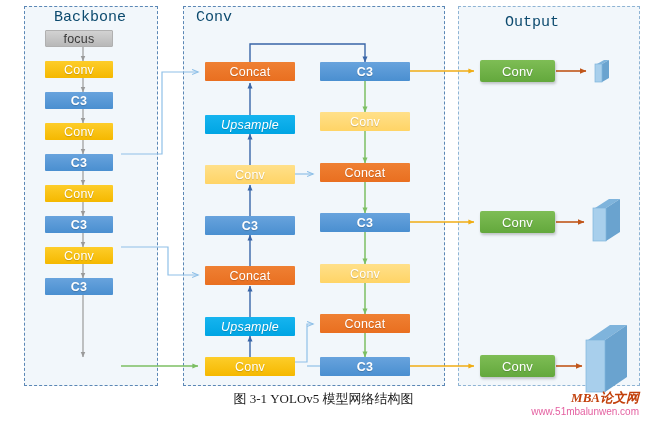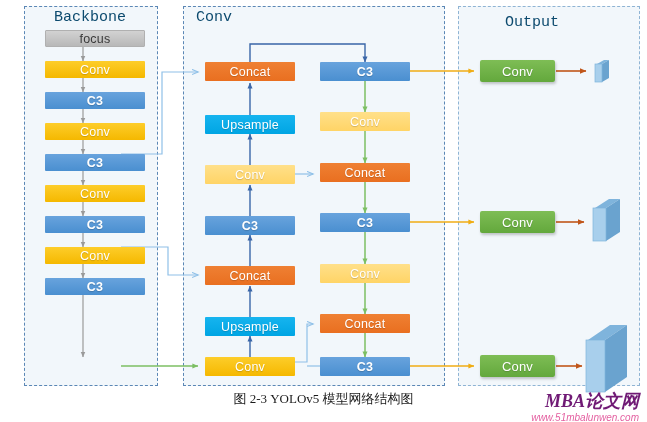--- a/index.html
+++ b/index.html
@@ -25,50 +25,50 @@
   .t-output{left:505px;top:14px;}
 
   
   .blk{
     position:absolute;display:flex;align-items:center;justify-content:center;
     color:#ffffff;font-size:12.5px;letter-spacing:.2px;
     border-radius:1px;box-sizing:border-box;
     text-shadow:0 1px 1px rgba(0,0,0,.18);
   }
   
-  .bb{left:45px;width:100px;height:17px;}
+  .bb{left:45px;width:68px;height:17px;}
   .nk-l{left:205px;width:90px;height:19px;}
   .nk-r{left:320px;width:90px;height:19px;}
   .out{left:480px;width:75px;height:22px;}
 
   
   .c-focus{background:linear-gradient(#d2d2d2,#b8b8b8);color:#3a3a3a;text-shadow:none;
            border:1px solid #b0b0b0;}
   .c-conv{background:linear-gradient(#fdcd2a,#f5b800);}
   .c-conv-l{background:linear-gradient(#ffe08a,#ffd466);}
   .c-c3{background:linear-gradient(#68a3dd,#4a8fd0);font-weight:bold;}
   .c-sppf{background:linear-gradient(#4a78c8,#3c66b4);}
   .c-concat{background:linear-gradient(#ef8033,#e96f20);}
-  .c-ups{background:linear-gradient(#16b4ef,#00a5e3);}
+  .c-ups{background:linear-gradient(#16b4ef,#00a5e3);font-style:italic;}
   .c-green{background:linear-gradient(#7ebd55,#63a83c);
            box-shadow:1px 2px 3px rgba(0,0,0,.22);border-radius:2px;font-size:13px;}
 
   
   svg.wires{position:absolute;left:0;top:0;width:647px;height:422px;
             pointer-events:none;overflow:visible;}
 
   
   .caption{
     position:absolute;left:0;top:390px;width:647px;text-align:center;
     font-family:"Liberation Serif",serif;font-size:13px;color:#1a1a1a;
   }
   .wm{position:absolute;right:8px;top:391px;text-align:right;line-height:1.15;}
   .wm1{font-family:"Liberation Serif",serif;font-style:italic;font-weight:bold;
-       font-size:18px;color:#701a75;}
-  .wm2{font-family:"Liberation Sans",sans-serif;font-style:italic;
+       font-size:13px;color:#c2410c;}
+  .wm2{font-family:"Liberation Sans",sans-serif;
        font-size:10px;color:#e45fa0;}
 </style>
 </head>
 <body>
 
 <div id="stage">
 
   <div class="panel backbone"></div>
   <div class="panel neck"></div>
   <div class="panel output"></div>
@@ -195,19 +195,19 @@
   <div class="blk nk-r c-concat" style="top:163px">Concat</div>
   <div class="blk nk-r c-c3" style="top:213px">C3</div>
   <div class="blk nk-r c-conv-l" style="top:264px">Conv</div>
   <div class="blk nk-r c-concat" style="top:314px">Concat</div>
   <div class="blk nk-r c-c3" style="top:357px">C3</div>
 
   <div class="blk out c-green" style="top:60px">Conv</div>
   <div class="blk out c-green" style="top:211px">Conv</div>
   <div class="blk out c-green" style="top:355px">Conv</div>
 
-  <div class="caption">图 2-3 YOLOv5 模型网络结构图</div>
+  <div class="caption">图 3-1 YOLOv5 模型网络结构图</div>
   <div class="wm">
     <div class="wm1">MBA论文网</div>
     <div class="wm2">www.51mbalunwen.com</div>
   </div>
 
 </div>
 
 </body></html>

